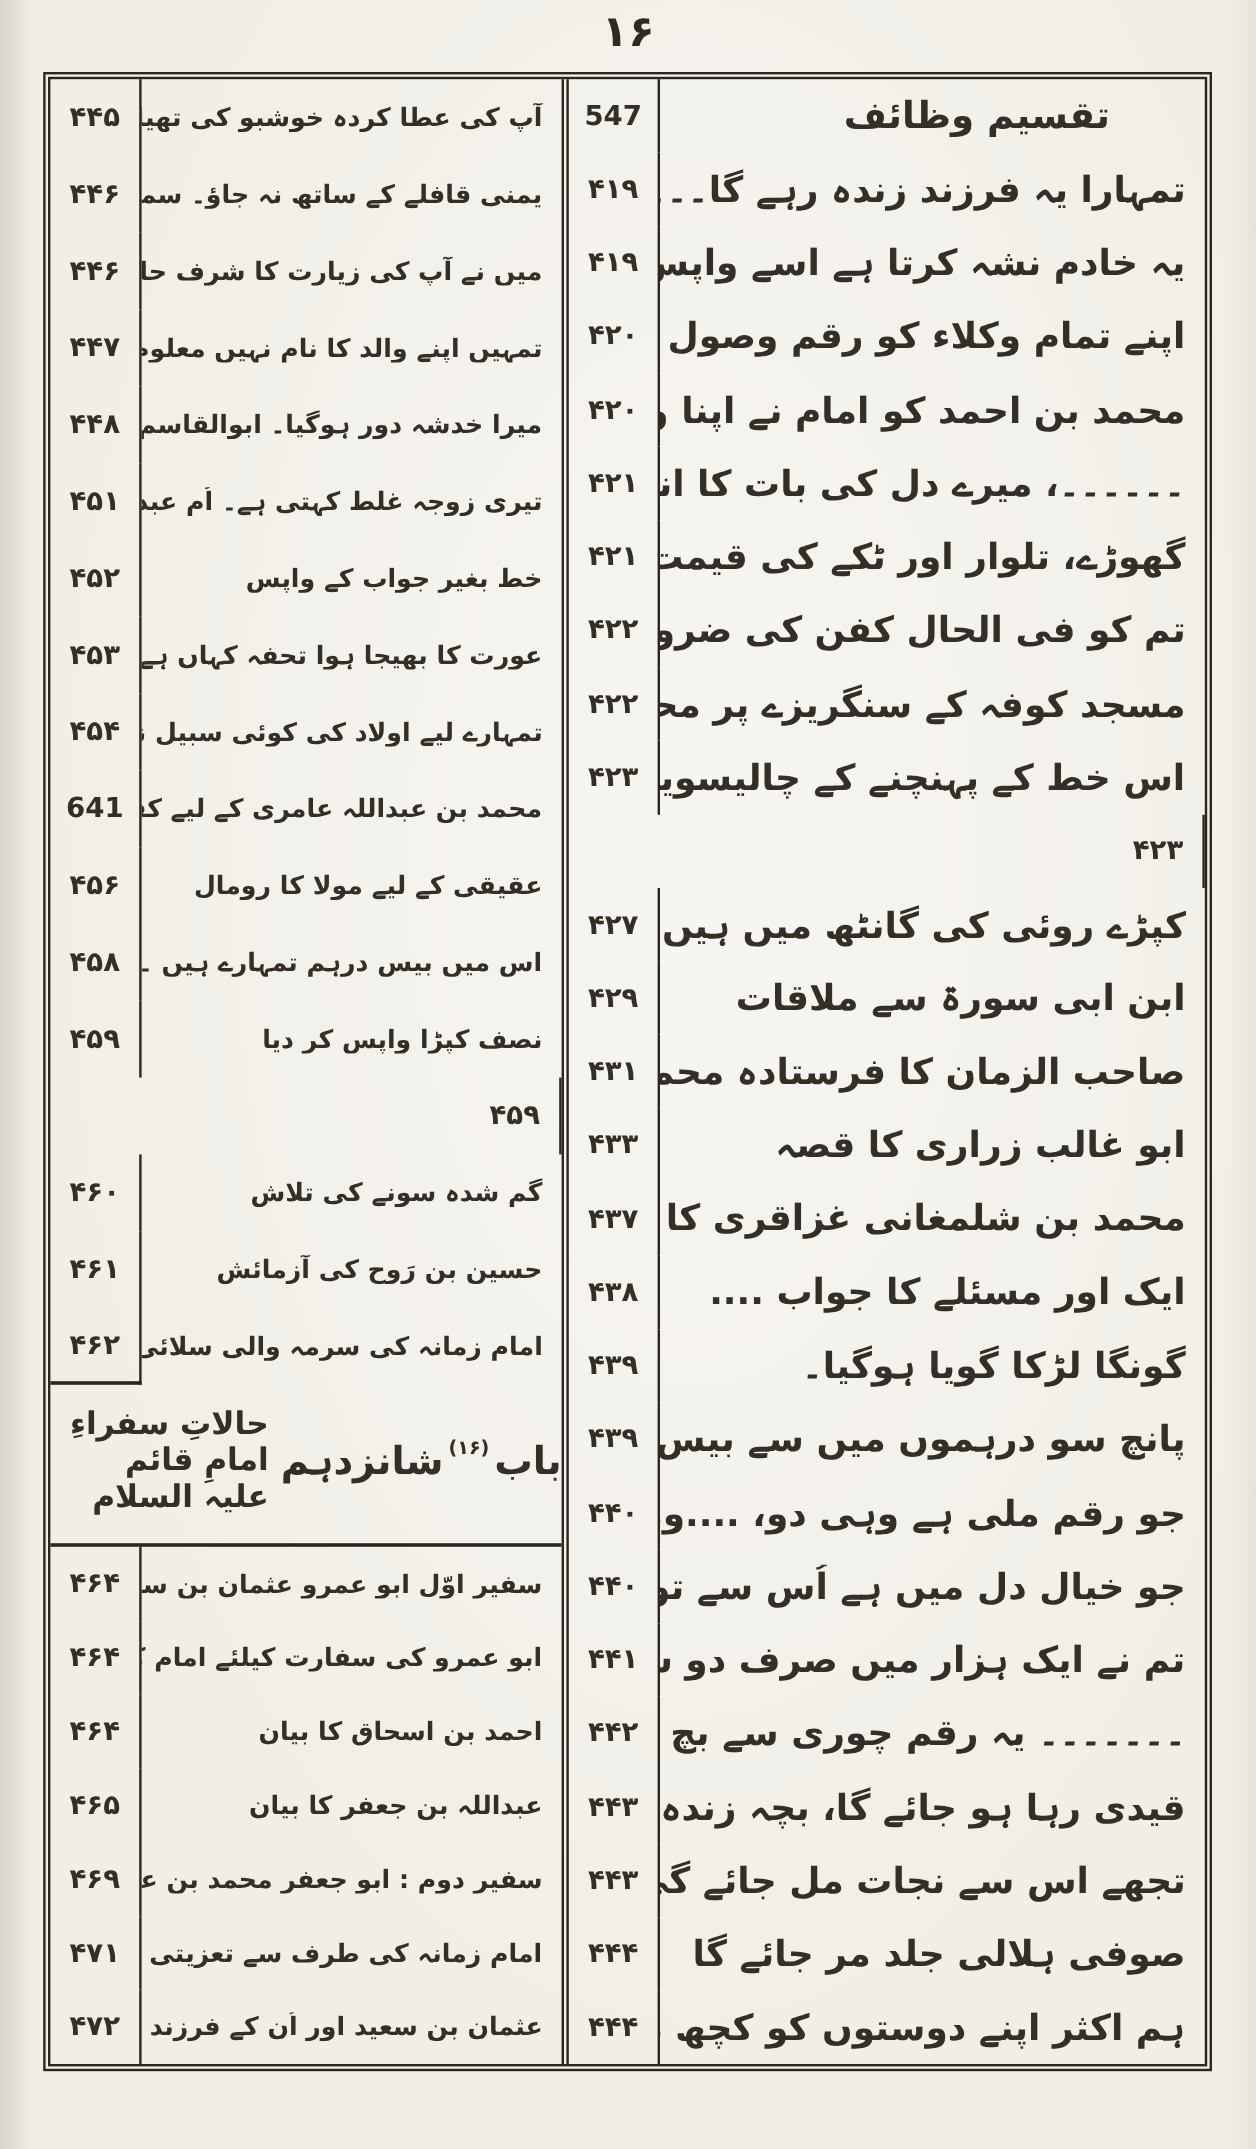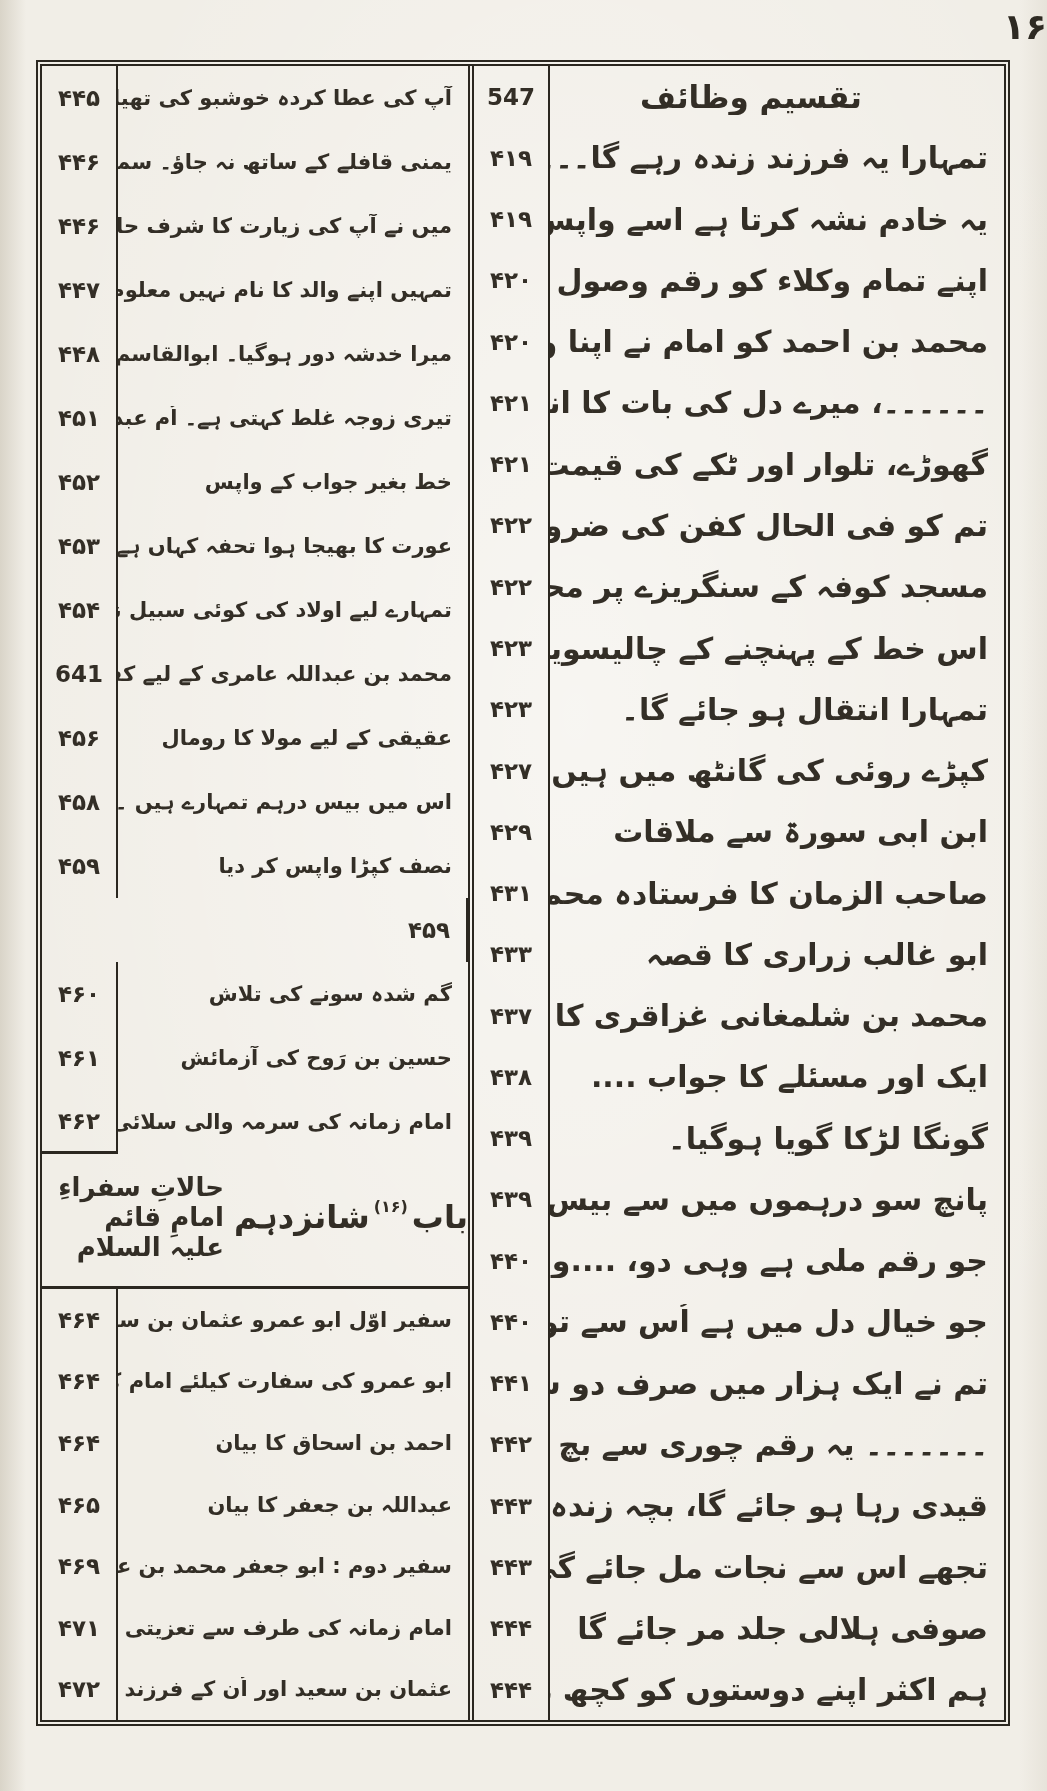--- a/index.html
+++ b/index.html
@@ -15,21 +15,21 @@
     background:
       radial-gradient(ellipse at 55% 40%, rgba(255,255,255,.45), rgba(0,0,0,0) 70%),
       linear-gradient(90deg, var(--paper-edge) 0px, var(--paper) 26px, var(--paper) 1020px, #e7e3da 1047px),
       var(--paper);
     font-family:"DejaVu Sans", sans-serif;
     color:var(--ink);
     direction:rtl;
   }
   .page-number{
     position:absolute; top:6px; left:0; right:0;
-    text-align:right;
+    text-align:center;
     font-size:36px; font-weight:700; color:#2e2a23;
   }
   .toc-table{
     position:absolute; top:60px; left:36px;
     width:974px; height:1666px;
     border:6px double var(--line);
     display:flex; flex-direction:row; direction:rtl;
     background:transparent;
   }
   .col{display:flex; flex-direction:column; min-width:0;}
@@ -51,21 +51,21 @@
   }
   .col-left .title{font-size:21px;}
   .num{
     width:76px; align-self:stretch;
     display:flex; align-items:center; justify-content:center;
     border-right:2px solid var(--line);
     font-size:23px; font-weight:700;
     flex:none;
   }
   .heading-row .title{
-    font-size:31px; text-align:left; padding-left:90px;
+    font-size:31px; text-align:center; padding-left:90px;
   }
   #left-top-rows .row:last-child .num{border-bottom:3px solid var(--line);}
   .chapter{
     display:flex; flex-direction:row; justify-content:center; align-items:center;
     gap:10px; padding-bottom:6px;
   }
   .chapter-line1{font-size:32px; font-weight:700;}
   .chapter-line1 sup{font-size:16px; font-weight:700; position:relative; top:-4px; padding:0 4px;}
   .chapter-line2{font-size:26px; font-weight:700;}
 </style>
@@ -111,21 +111,20 @@
   </div>
         <div class="row">
     <div class="title">مسجد کوفہ کے سنگریزے پر محمد کندہ تھا</div>
     <div class="num">۴۲۲</div>
   </div>
         <div class="row">
     <div class="title">اس خط کے پہنچنے کے چالیسویں روز</div>
     <div class="num">۴۲۳</div>
   </div>
         <div class="row">
-    <div class="title">تمہارا انتقال ہو جائے گا۔</div>
     <div class="num">۴۲۳</div>
   </div>
         <div class="row">
     <div class="title">کپڑے روئی کی گانٹھ میں ہیں</div>
     <div class="num">۴۲۷</div>
   </div>
         <div class="row">
     <div class="title">ابن ابی سورۃ سے ملاقات</div>
     <div class="num">۴۲۹</div>
   </div>

